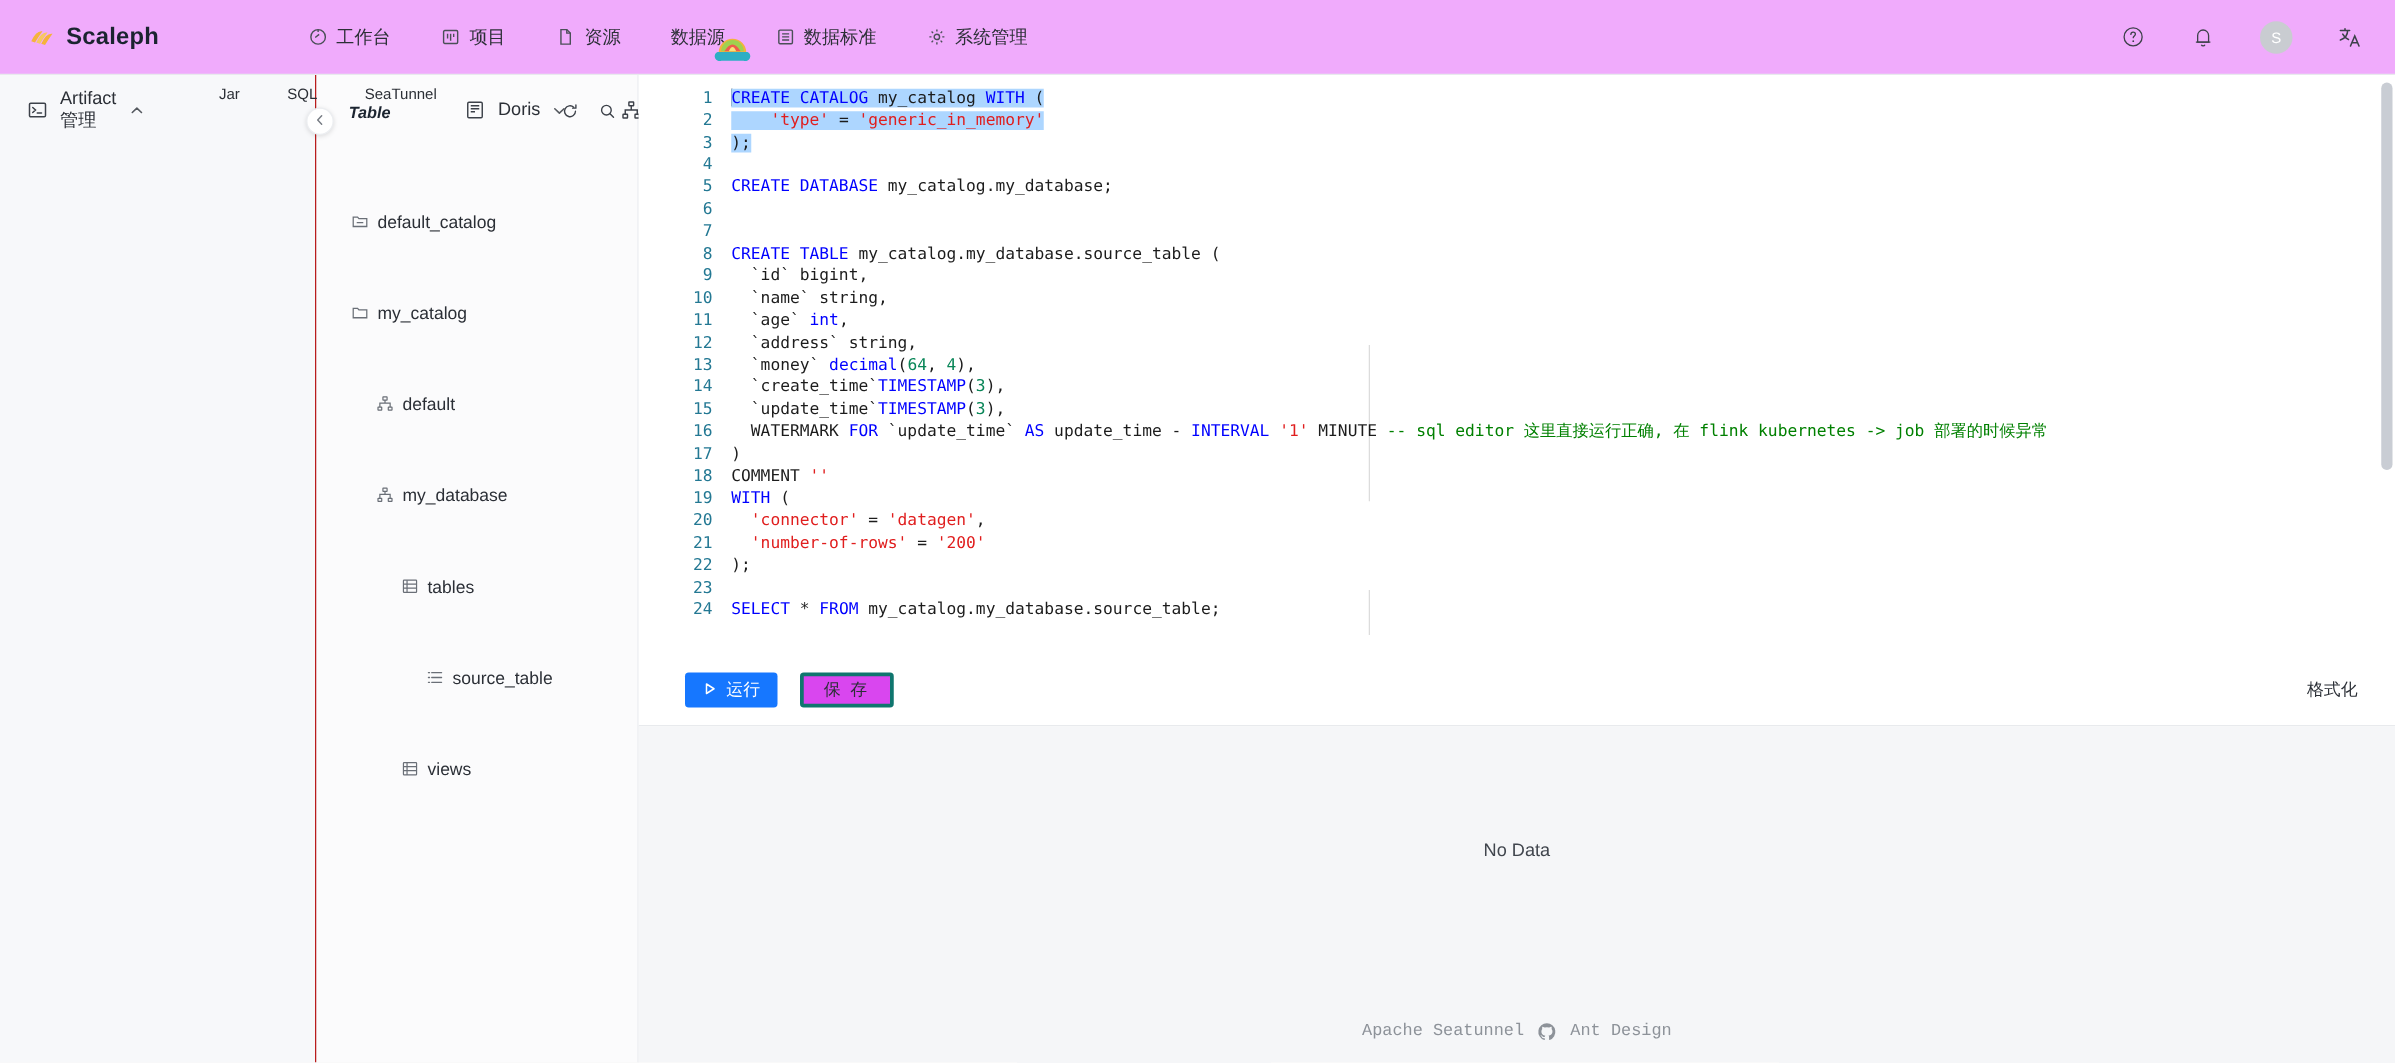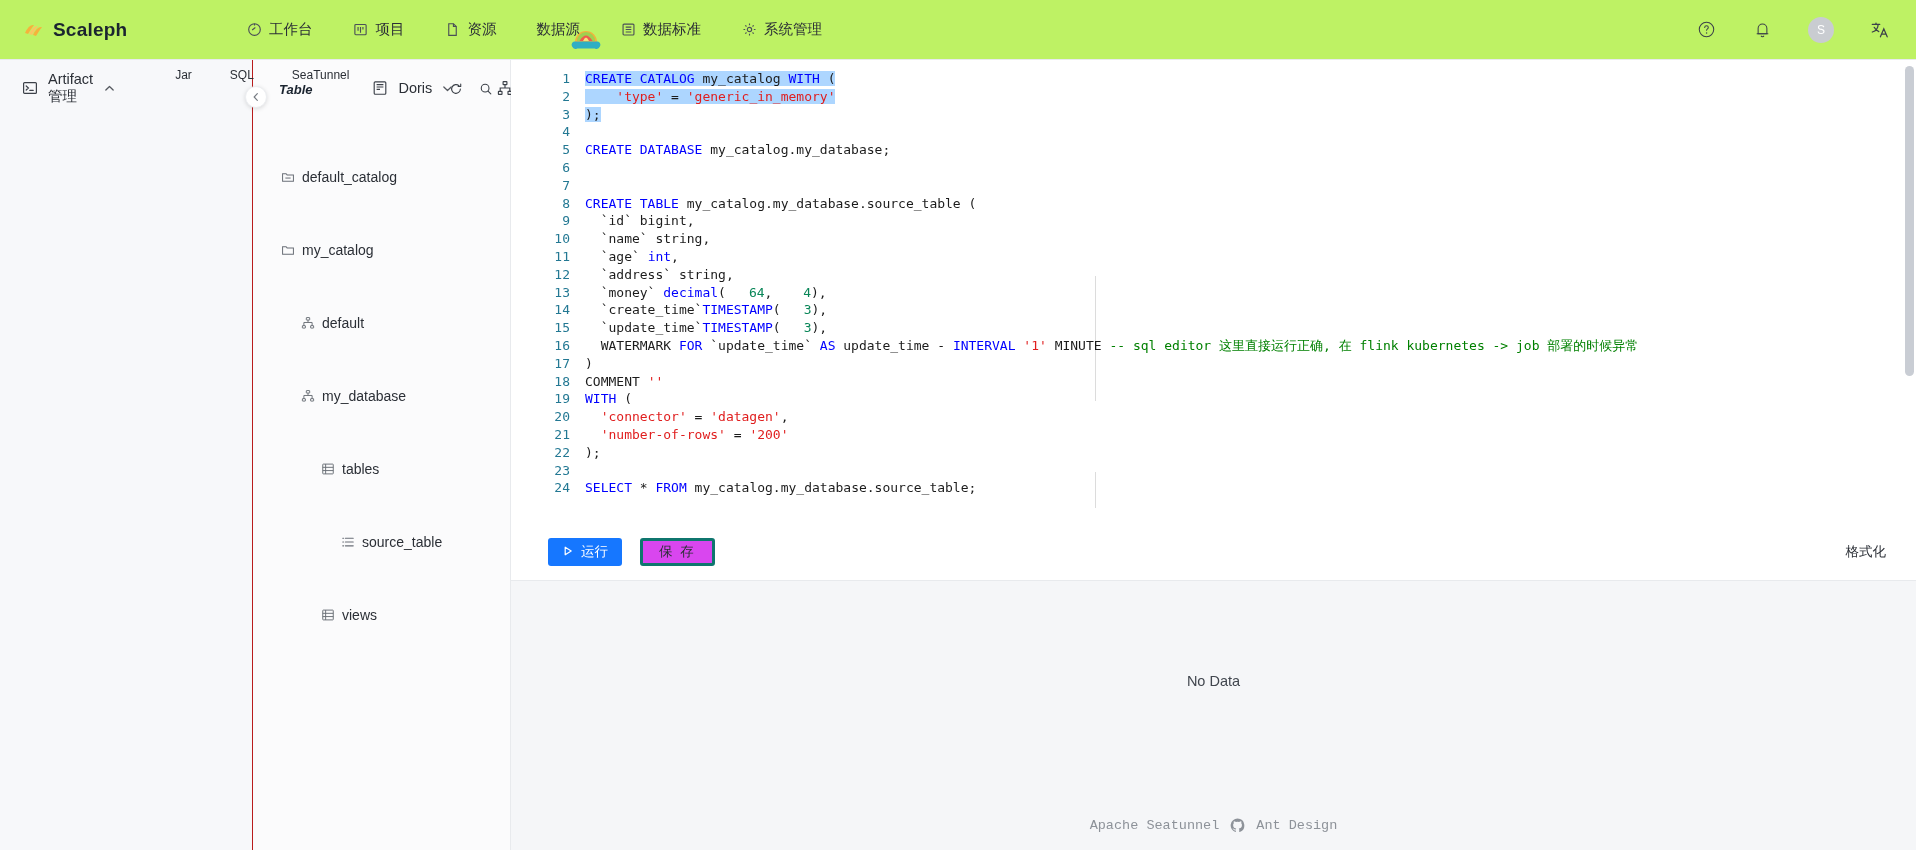--- a/index.html
+++ b/index.html
@@ -8,21 +8,21 @@
     font-family: "Liberation Sans", "DejaVu Sans", sans-serif;
     background: #f5f6f8;
     overflow: hidden;
     color: #2b2f36;
   }
   .app { position: relative; width: 1916px; height: 850px; display: flex; flex-direction: column; }
 
   
   .header {
     height: 60px; min-height: 60px;
-    background: #bef264;
+    background: #f0abfc;
     border-bottom: 1px solid #e8eaed;
     display: flex; align-items: center;
     position: relative; z-index: 30;
   }
   .brand { display: flex; align-items: center; gap: 9px; padding-left: 22px; width: 230px; }
   .brand-logo { width: 22px; height: 22px; position: relative; }
   .brand-name { font-size: 19px; font-weight: bold; color: #1b2430; letter-spacing: .2px; }
 
   .nav { display: flex; align-items: center; gap: 40px; margin-left: 16px; }
   .nav-item { display: flex; align-items: center; gap: 7px; font-size: 14.5px; color: #2b2f36; cursor: pointer; white-space: nowrap; }
@@ -126,21 +126,21 @@
   }
   .crow { display: flex; height: 17.8px; }
   .gutter {
     width: 68px; min-width: 68px; text-align: right; padding-right: 9px;
     color: #237893; user-select: none;
   }
   .ctext { position: relative; padding-left: 6px; }
   .sel { background: #add6ff; }
   .kw { color: #0000ff; }
   .str { color: #e01e1e; }
-  .num { color: #098658; margin-left: 23px; }
+  .num { color: #098658; }
   .cmt { color: #008000; }
   .plain { color: #1c1c1c; }
   .op { color: #1c1c1c; }
   .caret {
     display: inline-block; width: 1px; height: 14px; background: #111;
     vertical-align: -3px; margin-right: -1px;
   }
   .indent-guide {
     position: absolute; top: 0; bottom: 0; width: 1px; background: #dcdcdc;
   }

